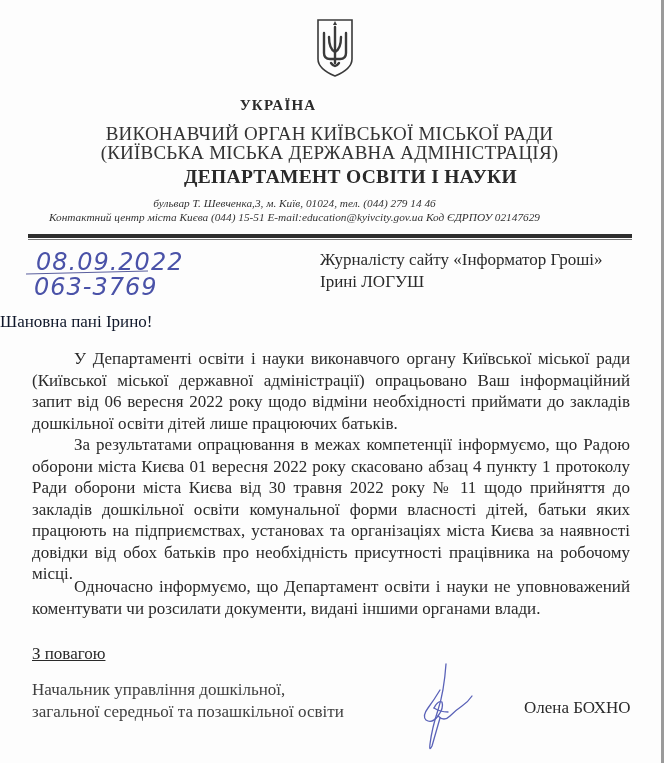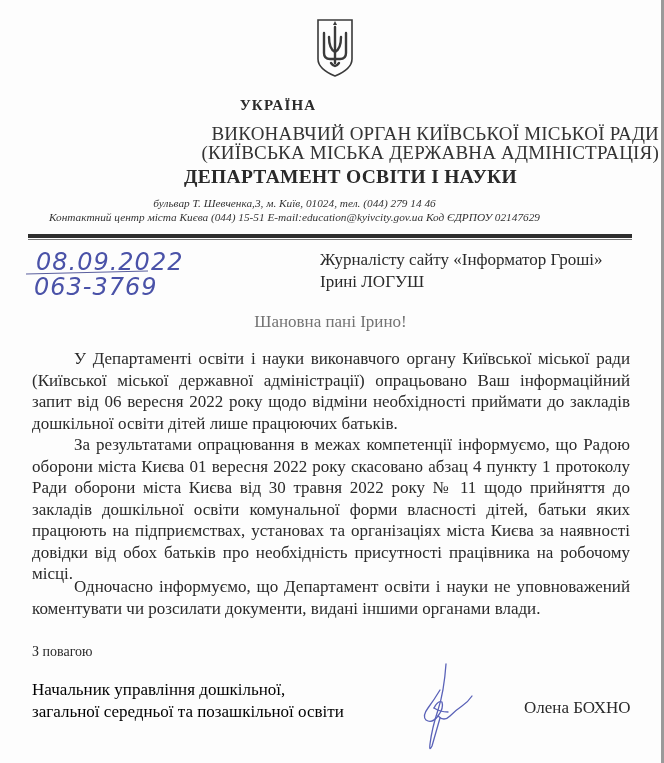--- a/index.html
+++ b/index.html
@@ -39,21 +39,21 @@
       top: 97px;
       text-align: center;
       font-weight: bold;
       font-size: 15px;
       letter-spacing: 1.2px;
       color: #2b2b2b;
     }
     .org-line {
       position: absolute;
       left: 0; width: 659px;
-      text-align: right;
+      text-align: center;
       font-size: 19px;
       letter-spacing: 0.2px;
       color: #333;
     }
     .org1 { top: 123px; }
     .org2 { top: 142px; }
     .dept {
       position: absolute;
       left: 0; width: 661px;
       top: 166px;
@@ -107,51 +107,51 @@
       position: absolute;
       left: 320px; top: 249px;
       font-size: 17px;
       line-height: 22px;
       color: #2a2a2a;
     }
     .greeting {
       position: absolute;
       left: 0; width: 661px;
       top: 312px;
-      text-align: center;
-      font-size: 17px;
-      color: #737373;
+      font-size: 17px;
+      color: #0f172a;
     }
     .body-text {
       position: absolute;
       left: 32px; width: 598px;
       font-size: 17px;
       line-height: 21.5px;
       text-align: justify;
       color: #2a2a2a;
     }
     .body-text p {
       margin: 0;
       text-indent: 42px;
     }
     .para1 { top: 348px; }
     .para2 { top: 434px; }
     .para3 { top: 576px; }
     .closing {
       position: absolute;
       left: 32px; top: 644px;
-      font-size: 14px;
-      color: #2a2a2a;
+      font-size: 17px;
+      color: #2a2a2a;
+      text-decoration: underline;
     }
     .position {
       position: absolute;
       left: 32px; top: 679px;
       font-size: 17px;
       line-height: 22px;
-      color: #000000;
+      color: #404040;
     }
     .signature {
       position: absolute;
       left: 400px; top: 662px;
       width: 90px; height: 95px;
     }
     .signer {
       position: absolute;
       left: 524px; top: 698px;
       font-size: 17px;

